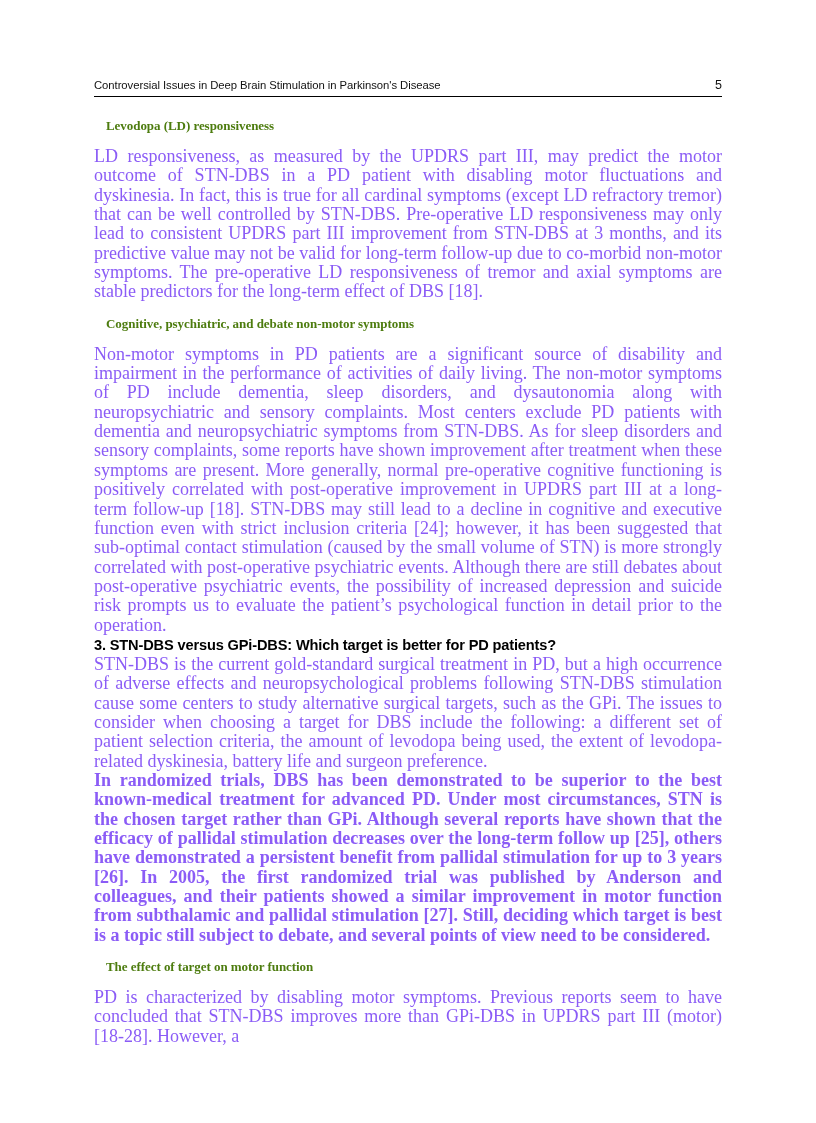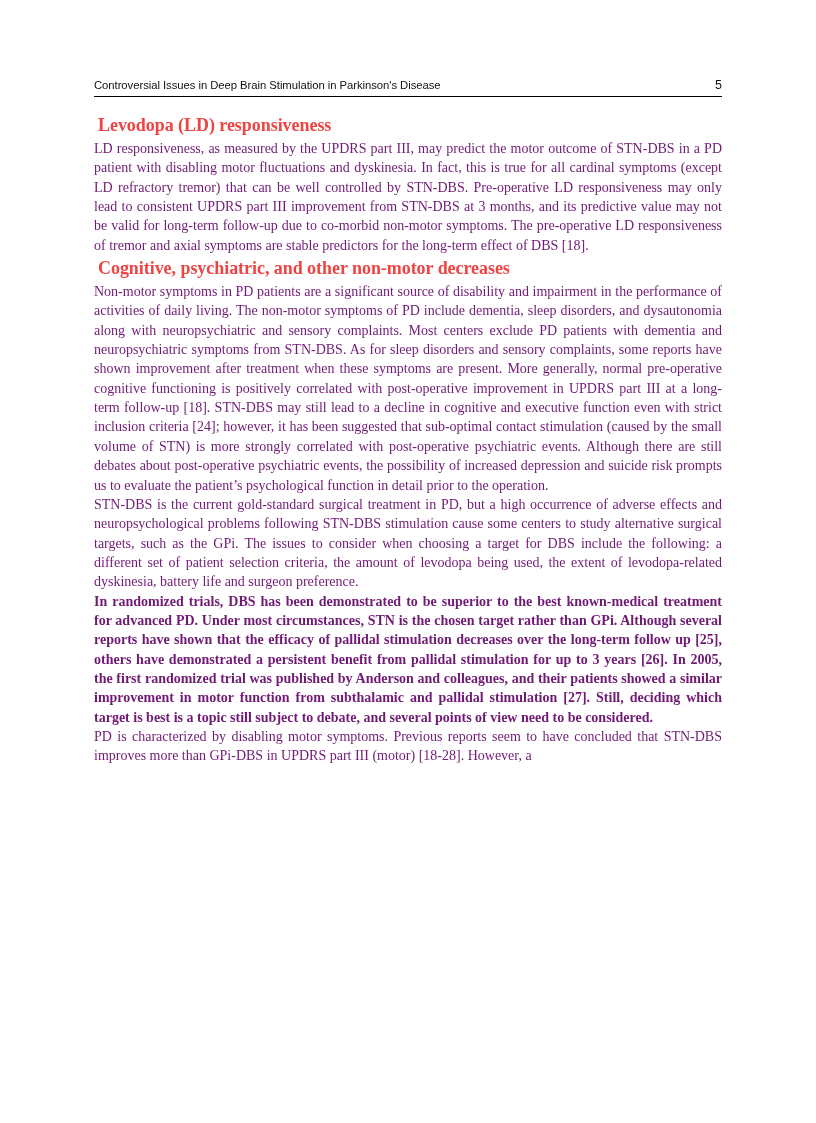--- a/index.html
+++ b/index.html
@@ -48,38 +48,38 @@
   }
 
   
   .body-area {
     margin-top: 19px;
   }
 
   p.para {
     margin: 0;
     font-family: "Liberation Serif", serif;
-    font-size: 14px;
+    font-size: 18px;
     line-height: 19.35px;
     text-align: justify;
     text-justify: inter-word;
-    color: #701a75;
+    color: #8b5cf6;
     hyphens: none;
   }
   p.para.last-line-natural {
     text-align-last: left;
   }
 
   h3.sub-heading {
-    margin: 4px;
+    margin: 12px;
     font-family: "Liberation Serif", serif;
     font-weight: bold;
-    font-size: 18px;
+    font-size: 13px;
     line-height: 19px;
-    color: #ef4444;
+    color: #4d7c0f;
     letter-spacing: -0.05px;
   }
 
   h2.section-heading {
     margin: 0;
     font-family: "Liberation Sans", sans-serif;
     font-weight: bold;
     font-size: 14.6px;
     line-height: 20px;
     color: #000000;
@@ -103,27 +103,29 @@
       <span class="header-title">Controversial Issues in Deep Brain Stimulation in Parkinson's Disease</span>
       <span class="header-page-number">5</span>
     </div>
 
     <div class="body-area">
 
       <h3 class="sub-heading">Levodopa (LD) responsiveness</h3>
 
       <p class="para gap-after-subhead last-line-natural">LD responsiveness, as measured by the UPDRS part III, may predict the motor outcome of STN-DBS in a PD patient with disabling motor fluctuations and dyskinesia. In fact, this is true for all cardinal symptoms (except LD refractory tremor) that can be well controlled by STN-DBS. Pre-operative LD responsiveness may only lead to consistent UPDRS part III improvement from STN-DBS at 3 months, and its predictive value may not be valid for long-term follow-up due to co-morbid non-motor symptoms. The pre-operative LD responsiveness of tremor and axial symptoms are stable predictors for the long-term effect of DBS [18].</p>
 
-      <h3 class="sub-heading gap-before-subhead">Cognitive, psychiatric, and other non-motor decreases</h3>
+      <h3 class="sub-heading gap-before-subhead">Cognitive, psychiatric, and debate non-motor symptoms</h3>
 
       <p class="para gap-after-subhead last-line-natural">Non-motor symptoms in PD patients are a significant source of disability and impairment in the performance of activities of daily living. The non-motor symptoms of PD include dementia, sleep disorders, and dysautonomia along with neuropsychiatric and sensory complaints. Most centers exclude PD patients with dementia and neuropsychiatric symptoms from STN-DBS. As for sleep disorders and sensory complaints, some reports have shown improvement after treatment when these symptoms are present. More generally, normal pre-operative cognitive functioning is positively correlated with post-operative improvement in UPDRS part III at a long-term follow-up [18]. STN-DBS may still lead to a decline in cognitive and executive function even with strict inclusion criteria [24]; however, it has been suggested that sub-optimal contact stimulation (caused by the small volume of STN) is more strongly correlated with post-operative psychiatric events. Although there are still debates about post-operative psychiatric events, the possibility of increased depression and suicide risk prompts us to evaluate the patient’s psychological function in detail prior to the operation.</p>
 
+      <h2 class="section-heading gap-before-section">3. STN-DBS versus GPi-DBS: Which target is better for PD patients?</h2>
 
       <p class="para gap-after-section last-line-natural">STN-DBS is the current gold-standard surgical treatment in PD, but a high occurrence of adverse effects and neuropsychological problems following STN-DBS stimulation cause some centers to study alternative surgical targets, such as the GPi. The issues to consider when choosing a target for DBS include the following: a different set of patient selection criteria, the amount of levodopa being used, the extent of levodopa-related dyskinesia, battery life and surgeon preference.</p>
 
       <p class="para gap-tight last-line-natural">In randomized trials, DBS has been demonstrated to be superior to the best known-medical treatment for advanced PD. Under most circumstances, STN is the chosen target rather than GPi. Although several reports have shown that the efficacy of pallidal stimulation decreases over the long-term follow up [25], others have demonstrated a persistent benefit from pallidal stimulation for up to 3 years [26]. In 2005, the first randomized trial was published by Anderson and colleagues, and their patients showed a similar improvement in motor function from subthalamic and pallidal stimulation [27]. Still, deciding which target is best is a topic still subject to debate, and several points of view need to be considered.</p>
 
+      <h3 class="sub-heading gap-before-subhead">The effect of target on motor function</h3>
 
       <p class="para gap-after-subhead last-line-natural">PD is characterized by disabling motor symptoms. Previous reports seem to have concluded that STN-DBS improves more than GPi-DBS in UPDRS part III (motor) [18-28]. However, a</p>
 
     </div>
   </div>
 </div>
 
 </body></html>

